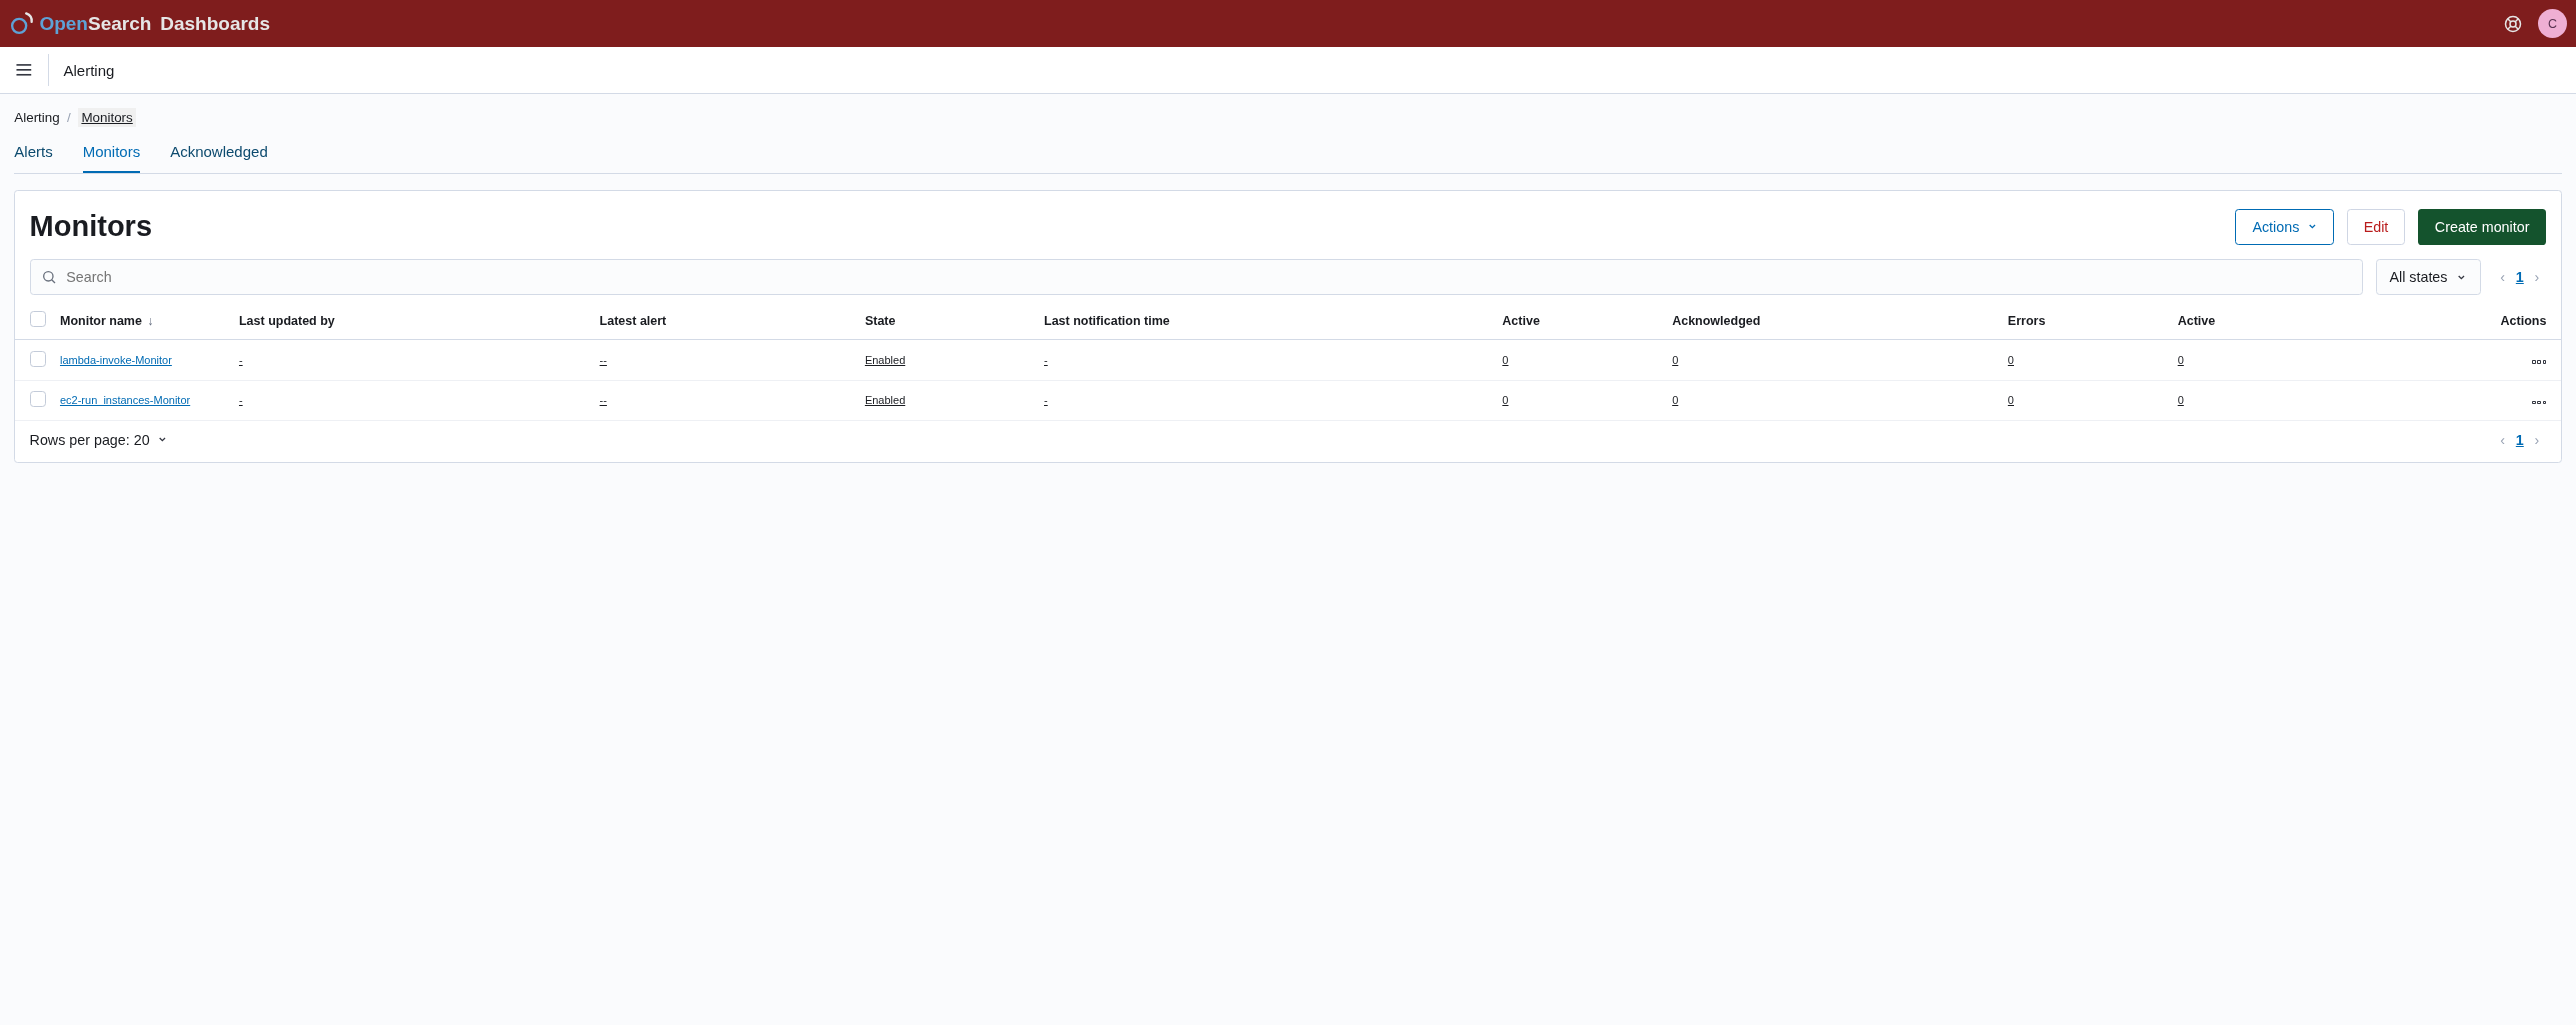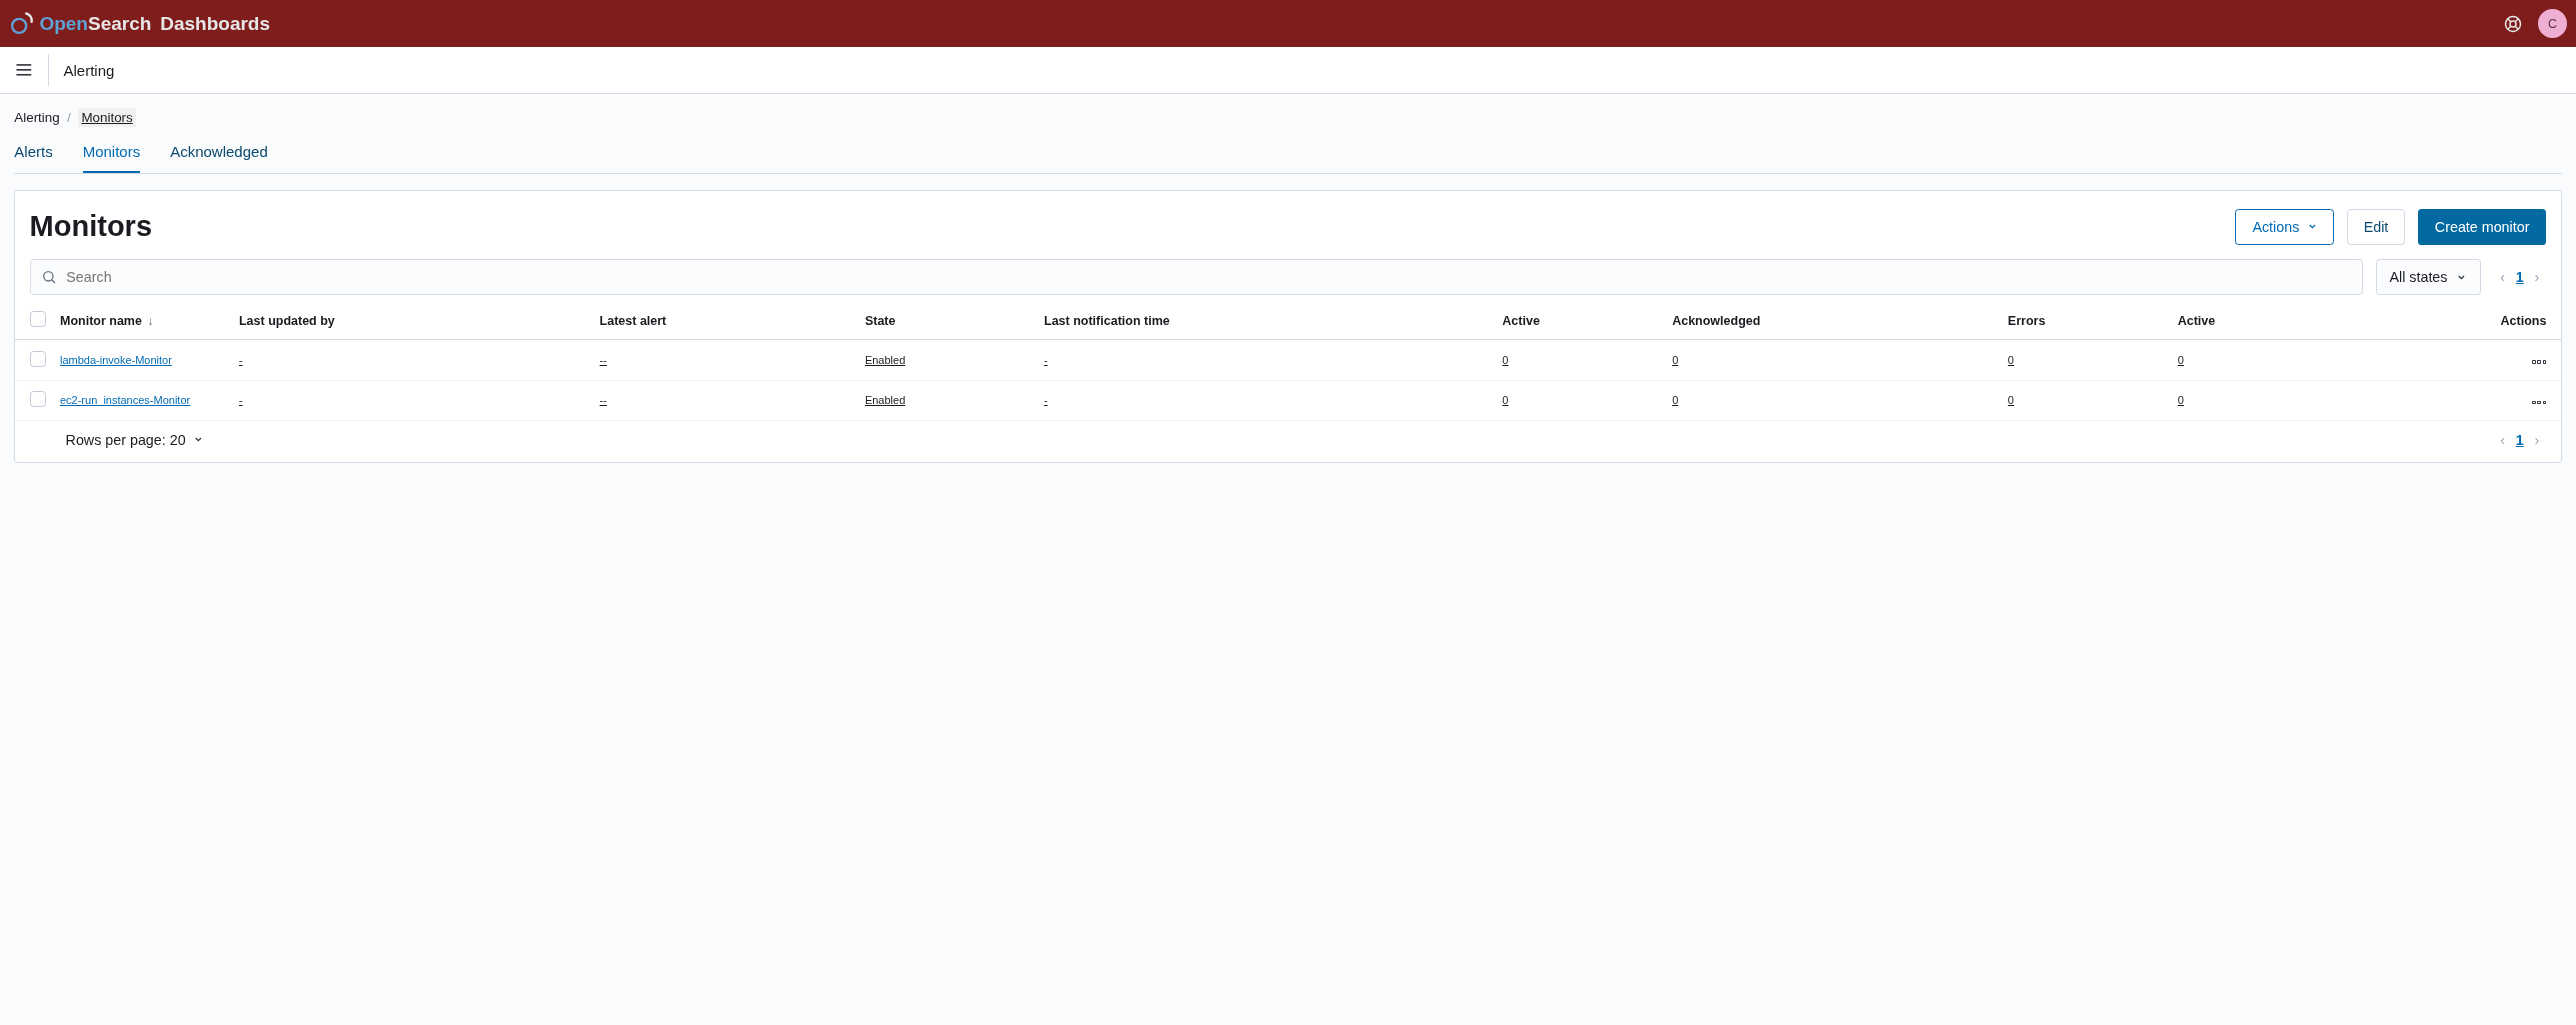--- a/index.html
+++ b/index.html
@@ -58,22 +58,22 @@
   padding: 3.6px 14.3px 14.3px;
 }
 .panel-title { font-size: 29px; font-weight: 600; }
 .panel-actions { display: flex; gap: 12.5px; }
 .btn {
   border-radius: 3.6px; padding: 9px 16px; font-size: 14.3px;
   cursor: pointer; display: inline-flex; align-items: center; gap: 7.2px;
   border: 0.9px solid transparent;
 }
 .btn-outline { border-color: #006bb4; color: #006bb4; background: #fff; }
-.btn-ghost { border-color: #cfd6e4; color: #0c4a6e; background: #fff; }
-.btn-primary { background: #0369a1; color: #fff; }
+.btn-ghost { border-color: #cfd6e4; color: #b91c1c; background: #fff; }
+.btn-primary { background: #14532d; color: #fff; }
 .controls {
   display: flex; gap: 12.5px; padding: 0 14.3px 7.2px; align-items: center;
 }
 .search-wrap {
   flex: 1; display: flex; align-items: center;
   border: 0.9px solid #d3dae6; border-radius: 3.6px; background: #fbfcfd;
   padding: 9px 10.7px; gap: 9px;
 }
 .search-wrap input {
   flex: 1; border: none; outline: none; background: transparent; font-size: 14.3px;
@@ -108,21 +108,21 @@
 .dots-icon {
   display: inline-flex; gap: 1.8px; align-items: center; cursor: pointer;
 }
 .dots-icon span {
   width: 3.6px; height: 3.6px; border: 0.9px solid #343741; border-radius: 0.9px; display:inline-block;
 }
 .footer-row {
   display: flex; justify-content: space-between; align-items: center;
   padding: 10.7px 14.3px 0;
 }
-.rows-per { cursor: pointer; font-size: 14.3px; display: flex; gap: 7px; align-items: center; margin-left: 36px;}
+.rows-per { cursor: pointer; font-size: 14.3px; display: flex; gap: 7px; align-items: center;}
 svg { display: block; }
 </style>
 </head>
 <body>
 
 <div class="topbar">
   <div class="brand">
     <svg viewBox="0 0 32 32">
       <circle cx="13" cy="19" r="9" fill="none" stroke="#5ea2d6" stroke-width="3"></circle>
       <path d="M22 3 Q30 6 29 14" fill="none" stroke="#e6e6e6" stroke-width="3" stroke-linecap="round"></path>

